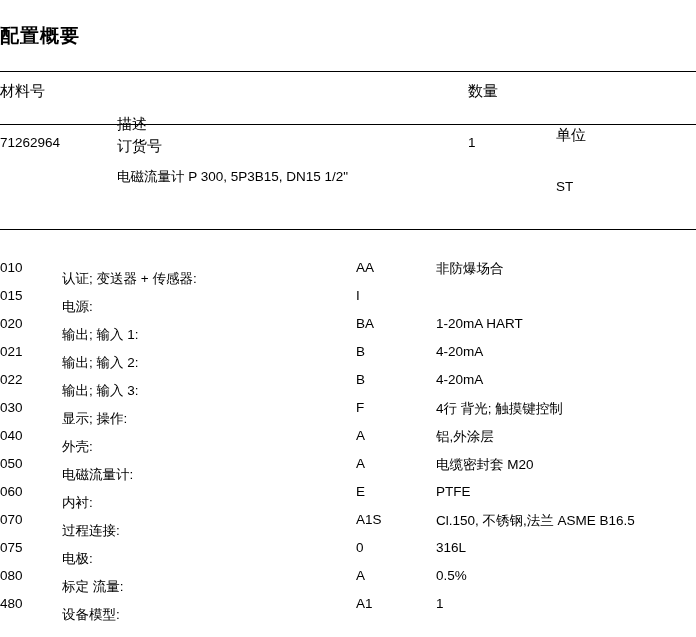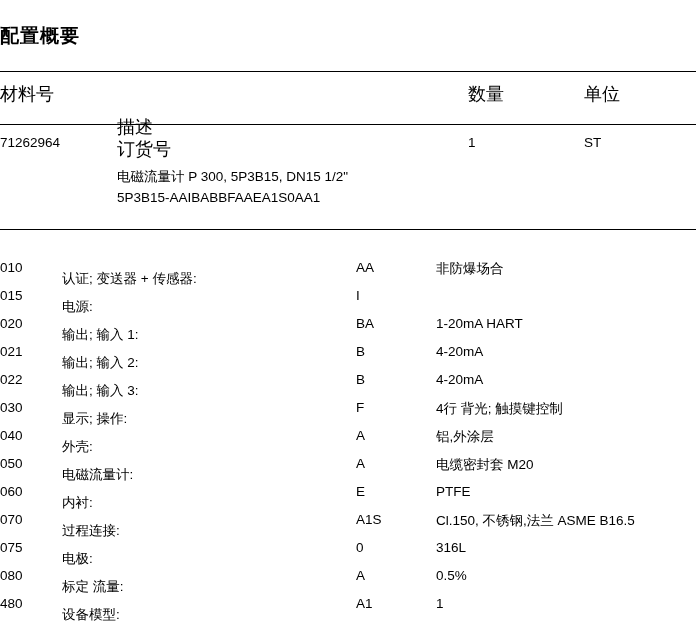--- a/index.html
+++ b/index.html
@@ -32,21 +32,21 @@
     border: 0;
     border-top: 1px solid #000;
     margin: 0;
   }
   .hr-top {
     margin-top: 22px;
   }
   .table-head {
     position: relative;
     height: 52px;
-    font-size: 18px;
+    font-size: 15px;
   }
   .table-body {
     position: relative;
     height: 58px;
     font-size: 13.5px;
   }
   .col-material {
     position: absolute;
     left: 0px;
   }
@@ -54,21 +54,22 @@
     position: absolute;
     left: 117px;
     margin-top: 33px;
   }
   .col-qty {
     position: absolute;
     left: 468px;
   }
   .col-unit {
     position: absolute;
-    left: 584px;
+    left: 556px;
+    margin-top: 44px;
   }
   .row-line-1 { top: 10px; }
   .row-line-2 { top: 32px; }
   .hr-mid {
     margin-top: 0;
   }
   .hr-bottom {
     margin-top: 46px;
   }
   .spec-list {
@@ -116,21 +117,20 @@
     <span class="col-desc row-line-2">订货号</span>
     <span class="col-qty row-line-1">数量</span>
     <span class="col-unit row-line-1">单位</span>
   </div>
 
   <hr class="hr hr-mid">
 
   <div class="table-body">
     <span class="col-material row-line-1">71262964</span>
     <span class="col-desc row-line-1">电磁流量计 P 300, 5P3B15, DN15 1/2"</span>
-    <span class="col-desc row-line-2">5P3B15-AAIBABBFAAEA1S0AA1</span>
     <span class="col-qty row-line-1">1</span>
     <span class="col-unit row-line-1">ST</span>
   </div>
 
   <hr class="hr hr-bottom">
 
   <div class="spec-list">
 
     <div class="spec-row">
       <span class="spec-pos">010</span>

